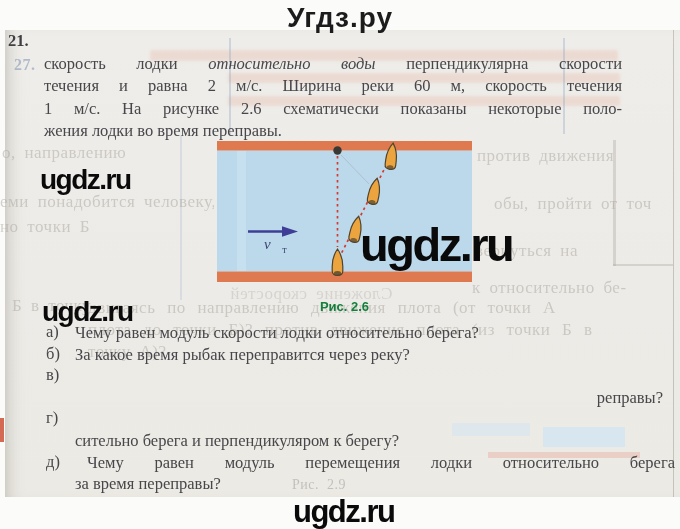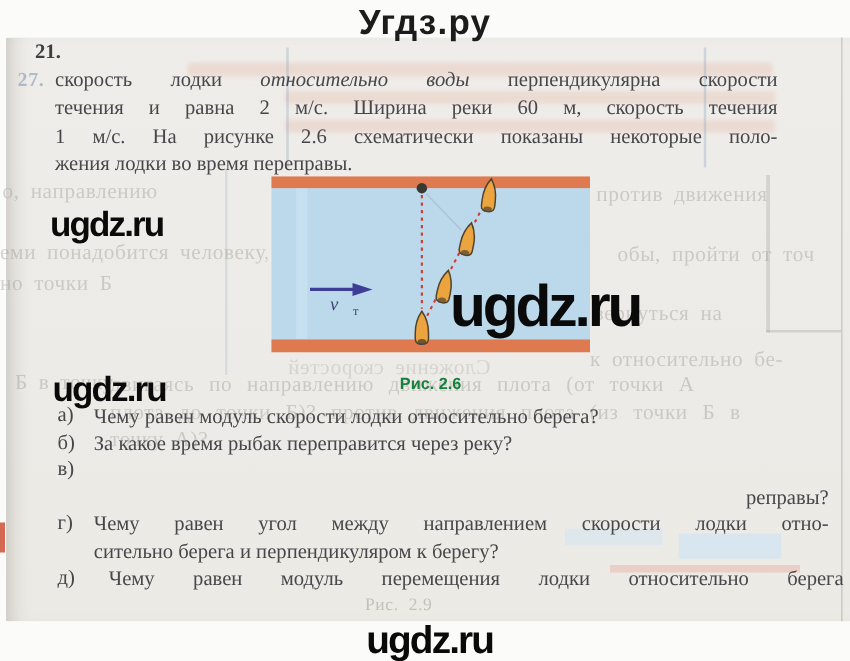--- a/index.html
+++ b/index.html
@@ -65,21 +65,21 @@
   <div class="ghost" style="left:472px;top:278px;">к относительно бе-</div>
   <div class="ghost" style="left:230px;top:284px;transform:scaleX(-1);opacity:.3;">Сложение скоростей</div>
   <div class="ghost ghost-wide" style="left:88px;top:298px;">двигаясь по направлению движения плота (от точки А</div>
   <div class="ghost ghost-wide" style="left:88px;top:320px;">плота до точки Б)? против движения плота (из точки Б в</div>
   <div class="ghost" style="left:88px;top:342px;">точку А)?</div>
   <div class="ghost" style="left:292px;top:477px;font-size:14px;opacity:.55;">Рис. 2.9</div>
   <div class="ghost" style="left:14px;top:56px;font-size:16px;font-weight:bold;color:#7d93b5;opacity:.55;">27.</div>
 
   <div class="site-header">Угдз.ру</div>
 
-  <div class="tl pnum" style="left:28px;top:30px;">21.</div>
+  <div class="tl pnum" style="left:8px;top:30px;">21.</div>
   <div class="tl j" style="left:44px;top:52.5px;width:578px;"><span>скорость лодки </span><i>относительно воды</i><span> перпендикулярна скорости</span></div>
   <div class="tl j" style="left:44px;top:75px;width:578px;"><span>течения и равна 2 м/с. Ширина реки 60 м, скорость течения</span></div>
   <div class="tl j" style="left:44px;top:97.5px;width:578px;"><span>1 м/с. На рисунке 2.6 схематически показаны некоторые поло-</span></div>
   <div class="tl" style="left:44px;top:120px;width:578px;"><span>жения лодки во время переправы.</span></div>
 
   <figure style="position:absolute;left:217px;top:141px;width:255px;height:141px;">
     <svg width="255" height="141">
 
       <rect x="0" y="9.5" width="255" height="121" fill="#bcd9eb"></rect>
       <rect x="20" y="9.5" width="9" height="121" fill="#cde5f2" opacity="0.6"></rect>
@@ -127,19 +127,19 @@
   <div class="qlabel" style="left:46px;top:322px;">а)</div>
   <div class="tl" style="left:75px;top:322px;width:588px;">Чему равен модуль скорости лодки относительно берега?</div>
 
   <div class="qlabel" style="left:46px;top:343.6px;">б)</div>
   <div class="tl" style="left:75px;top:343.6px;width:588px;">За какое время рыбак переправится через реку?</div>
 
   <div class="qlabel" style="left:46px;top:365.2px;">в)</div>
   <div class="tl" style="left:75px;top:386.8px;width:588px;text-align:right;">реправы?</div>
 
   <div class="qlabel" style="left:46px;top:408.4px;">г)</div>
-  <div class="tl j" style="left:75px;top:408.4px;width:588px;">Чему равен угол между направлением скорости лодки отно-</div>
   <div class="tl" style="left:75px;top:430px;width:588px;">сительно берега и перпендикуляром к берегу?</div>
 
   <div class="qlabel" style="left:46px;top:451.6px;">д)</div>
   <div class="tl j" style="left:75px;top:451.6px;width:588px;margin-left:12px;">Чему равен модуль перемещения лодки относительно берега</div>
+  <div class="tl" style="left:75px;top:473.2px;width:588px;">за время переправы?</div>
 
 </div>
 
 </body></html>

